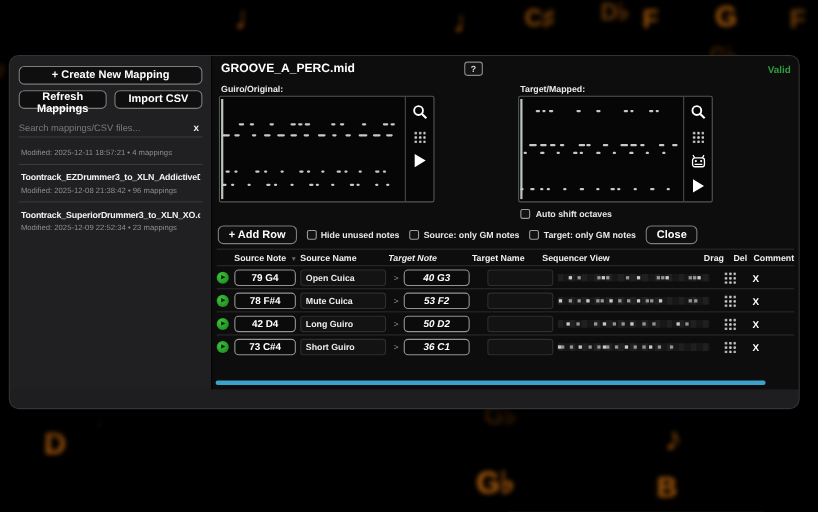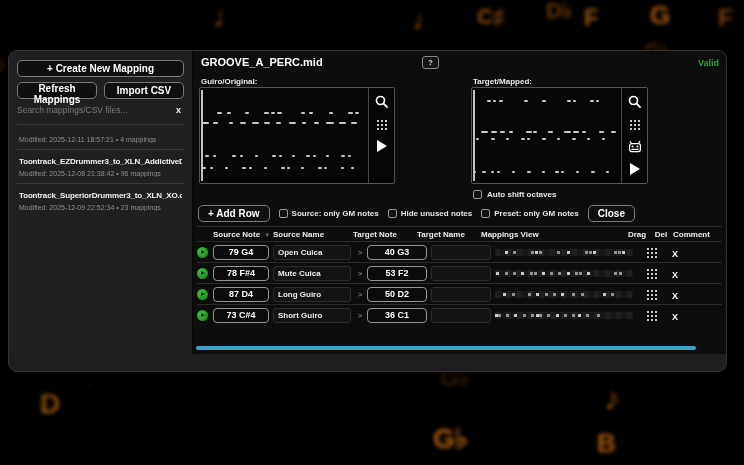--- a/index.html
+++ b/index.html
@@ -16,21 +16,21 @@
   .light { width:7px; height:7px; border-radius:50%; }
   .title { margin:0 auto; font-size:10px; font-weight:bold; color:#dedede; }
 
   .content { display:flex; height:303px; }
   .sidebar { width:183px; padding:7px 8px 0; background:#202022; position:relative; }
   .btn { background:#0f0f0f; border:1px solid #7c7c7c; border-radius:5px; color:#fff;
          font-weight:bold; font-size:10px; height:17px; font-family:inherit; cursor:pointer; }
   .block { width:100%; margin-bottom:5px; }
   .btnrow { display:flex; gap:7px; margin-bottom:6px; }
   .btnrow .btn { flex:1; }
-  .search { display:flex; align-items:flex-start; height:16px; margin-bottom:3px; }
+  .search { display:flex; align-items:flex-end; height:16px; margin-bottom:3px; }
   .search input { flex:1; background:transparent; border:none; outline:none;
                   color:#ccc; font-size:8.5px; font-family:inherit; }
   .search input::placeholder { color:#7a7a7a; }
   .clear { color:#efefef; font-weight:bold; font-size:9px; padding:0 3px; cursor:pointer; }
   .item { padding:7px 2px 6px; border-top:1px solid #3a3a3c; cursor:pointer; }
   .iname { font-size:8px; font-weight:bold; color:#f2f2f2; white-space:nowrap; overflow:hidden; letter-spacing:-0.15px; }
   .item.selected .iname { color:#d9861f; }
   .imeta { font-size:7px; color:#8f8f8f; margin-top:4px; white-space:nowrap; overflow:hidden; }
 
   .main { flex:1; background:#0d0d0d; position:relative; border-left:1px solid #060606; }
@@ -66,21 +66,21 @@
 
   .thead { position:absolute; left:4px; right:4px; top:175px; height:15px; display:flex;
            align-items:center; border-top:1px solid #2c2c2e; }
   .hcell { font-size:8px; font-weight:bold; color:#f0f0f0; white-space:nowrap; }
   .rows { position:absolute; left:4px; right:4px; top:190px; }
   .trow { display:flex; align-items:center; height:21px; border-top:1px solid #2a2a2c; }
   .c-play{width:16px;flex:none;display:flex;justify-content:flex-start;}
   .c-sn{width:56px;flex:none;margin-right:4px;}
   .c-sname{width:78px;flex:none;margin-right:2px;}
   .c-arr{width:14px;flex:none;text-align:center;color:#9a9a9a;font-size:8px;}
-  .c-tn{width:60px;flex:none;margin-right:4px;}
+  .c-tn{width:60px;flex:none;margin-right:16px;font-style:italic;}
   .c-tname{width:60px;flex:none;margin-right:4px;}
   .c-seq{width:138px;flex:none;margin-right:6px;display:flex;align-items:center;}
   .c-drag{width:24px;flex:none;display:flex;justify-content:center;}
   .c-del{width:24px;flex:none;text-align:center;}
   .c-com{flex:1;}
   .notebox { height:15px; border:1px solid #949494; border-radius:4px; background:#0b0b0b;
              color:#fff; font-size:9px; font-weight:bold; display:flex; align-items:center;
              justify-content:center; cursor:text; }
   .namebox { height:15px; border:1px solid #2e2e30; border-radius:3px; background:#131313;
              color:#ededed; font-size:8px; font-weight:bold; display:flex; align-items:center;
@@ -291,41 +291,41 @@
 
       <label class="autoshift">
         <span class="cb"></span>
         <span>Auto shift octaves</span>
       </label>
 
       <div class="toolbar">
         <button class="btn tbtn">+ Add Row</button>
         <label class="chk">
           <span class="cb"></span>
+          <span>Hide unused notes</span>
+        </label>
+        <label class="chk">
+          <span class="cb"></span>
           <span>Source: only GM notes</span>
         </label>
         <label class="chk">
           <span class="cb"></span>
-          <span>Hide unused notes</span>
-        </label>
-        <label class="chk">
-          <span class="cb"></span>
-          <span>Preset: only GM notes</span>
+          <span>Target: only GM notes</span>
         </label>
         <button class="btn tbtn">Close</button>
       </div>
 
       <div class="thead" id="thead">
           <span class="c-play"></span>
           <span class="hcell c-sn"><span>Source Note</span><span class="sortind">▼</span></span>
           <span class="hcell c-sname"><span>Source Name</span></span>
           <span class="hcell c-tn"><span>Target Note</span></span>
           <span class="hcell c-tname"><span>Target Name</span></span>
           <span class="hcell c-seq">
-            <span>Mappings View</span>
+            <span>Sequencer View</span>
           </span>
           <span class="hcell c-drag" style="text-align: center;">
             <span>Drag</span>
           </span>
           <span class="hcell c-del" style="text-align: center;"><span>Del</span></span>
           <span class="hcell c-com"><span>Comment</span></span>
         </div>
       <div class="rows" id="tbody">
           <div class="trow">
             <span class="c-play">
@@ -390,21 +390,21 @@
             <div class="c-drag">
               <span class="grip"></span>
             </div>
             <div class="c-del"><span class="delx">X</span></div>
             <div class="c-com"></div>
           </div>
           <div class="trow">
             <span class="c-play">
               <span class="playbtn"></span>
             </span>
-            <div class="notebox c-sn">87 D4</div>
+            <div class="notebox c-sn">42 D4</div>
             <div class="namebox c-sname">Long Guiro</div>
             <span class="c-arr">&gt;</span>
             <div class="notebox c-tn">50 D2</div>
             <div class="namebox c-tname"></div>
             <div class="c-seq">
               <div class="seqtrack">
                 <span class="dot" style="left: 6%; opacity: 0.95;"></span>
                 <span class="dot" style="left: 12%; opacity: 0.65;"></span>
                 <span class="dot" style="left: 24%; opacity: 0.65;"></span>
                 <span class="dot" style="left: 30%; opacity: 0.95;"></span>

